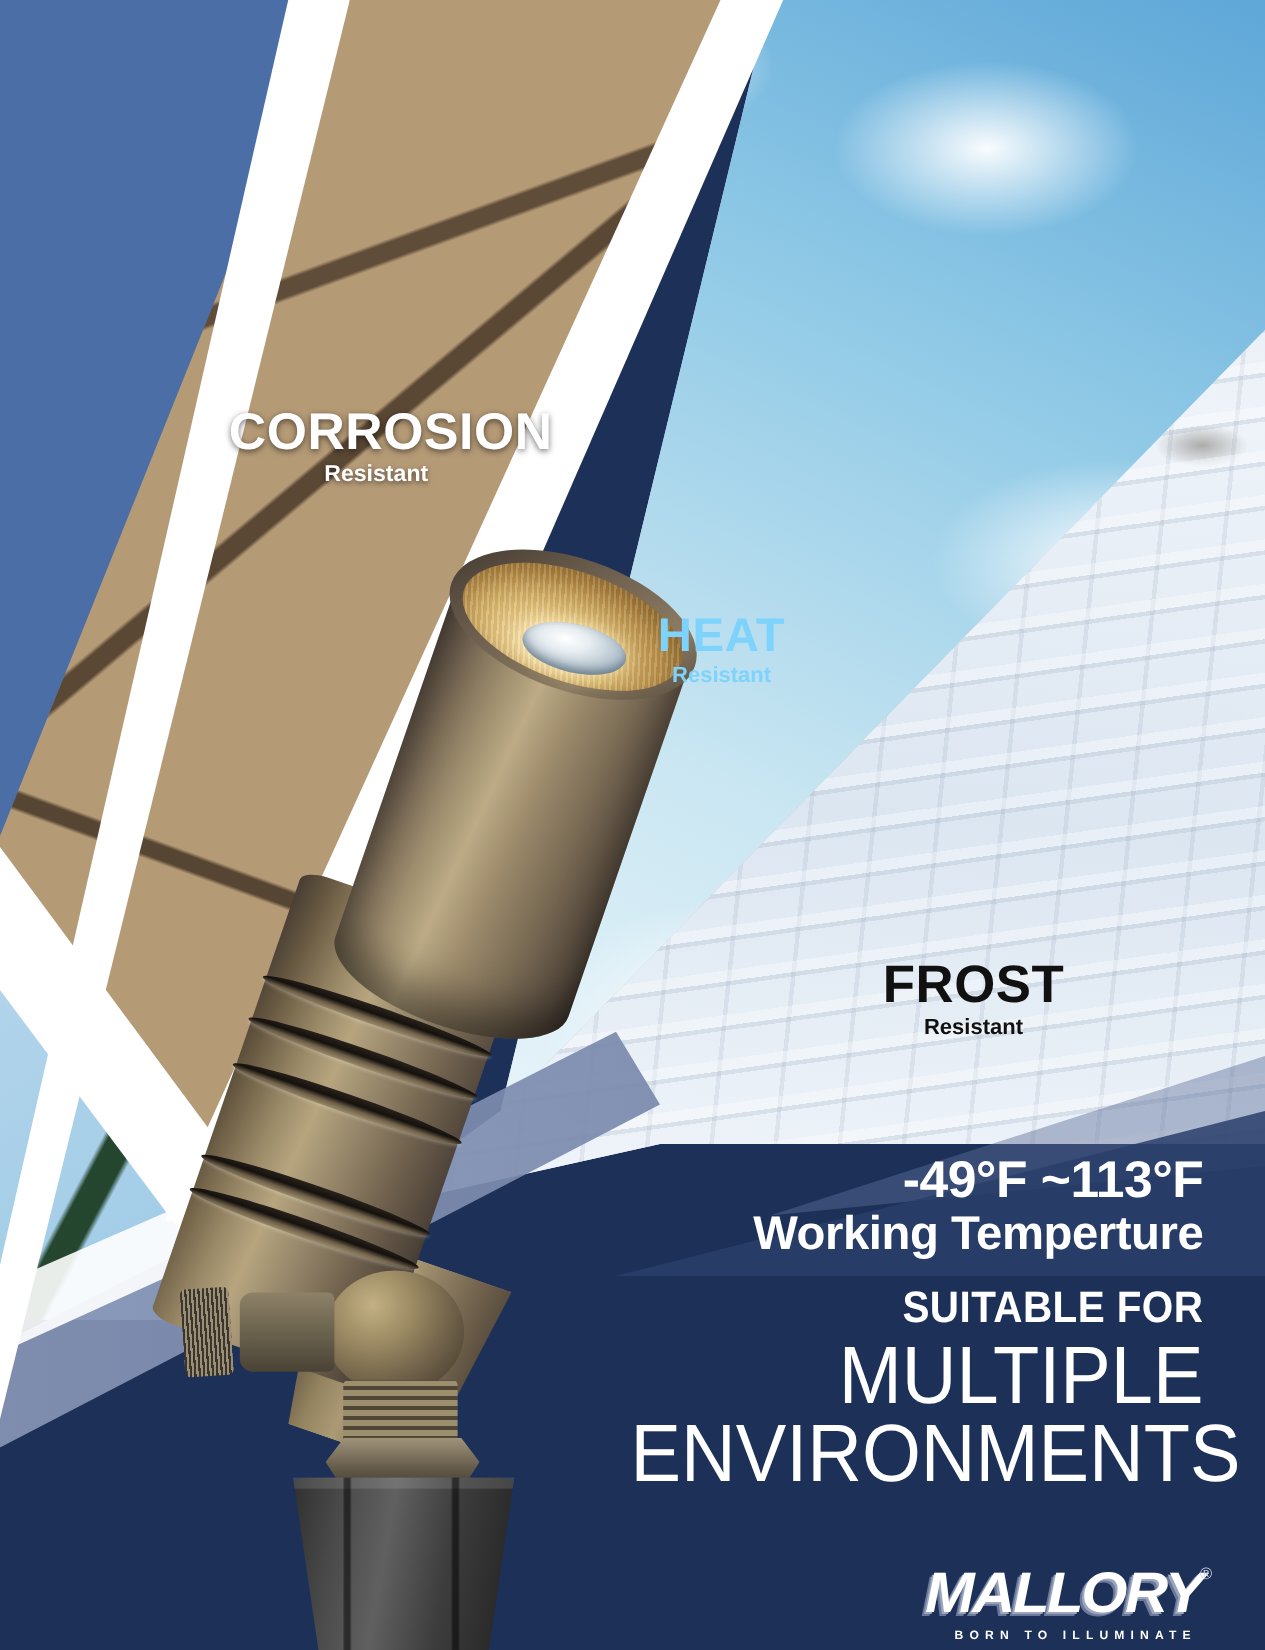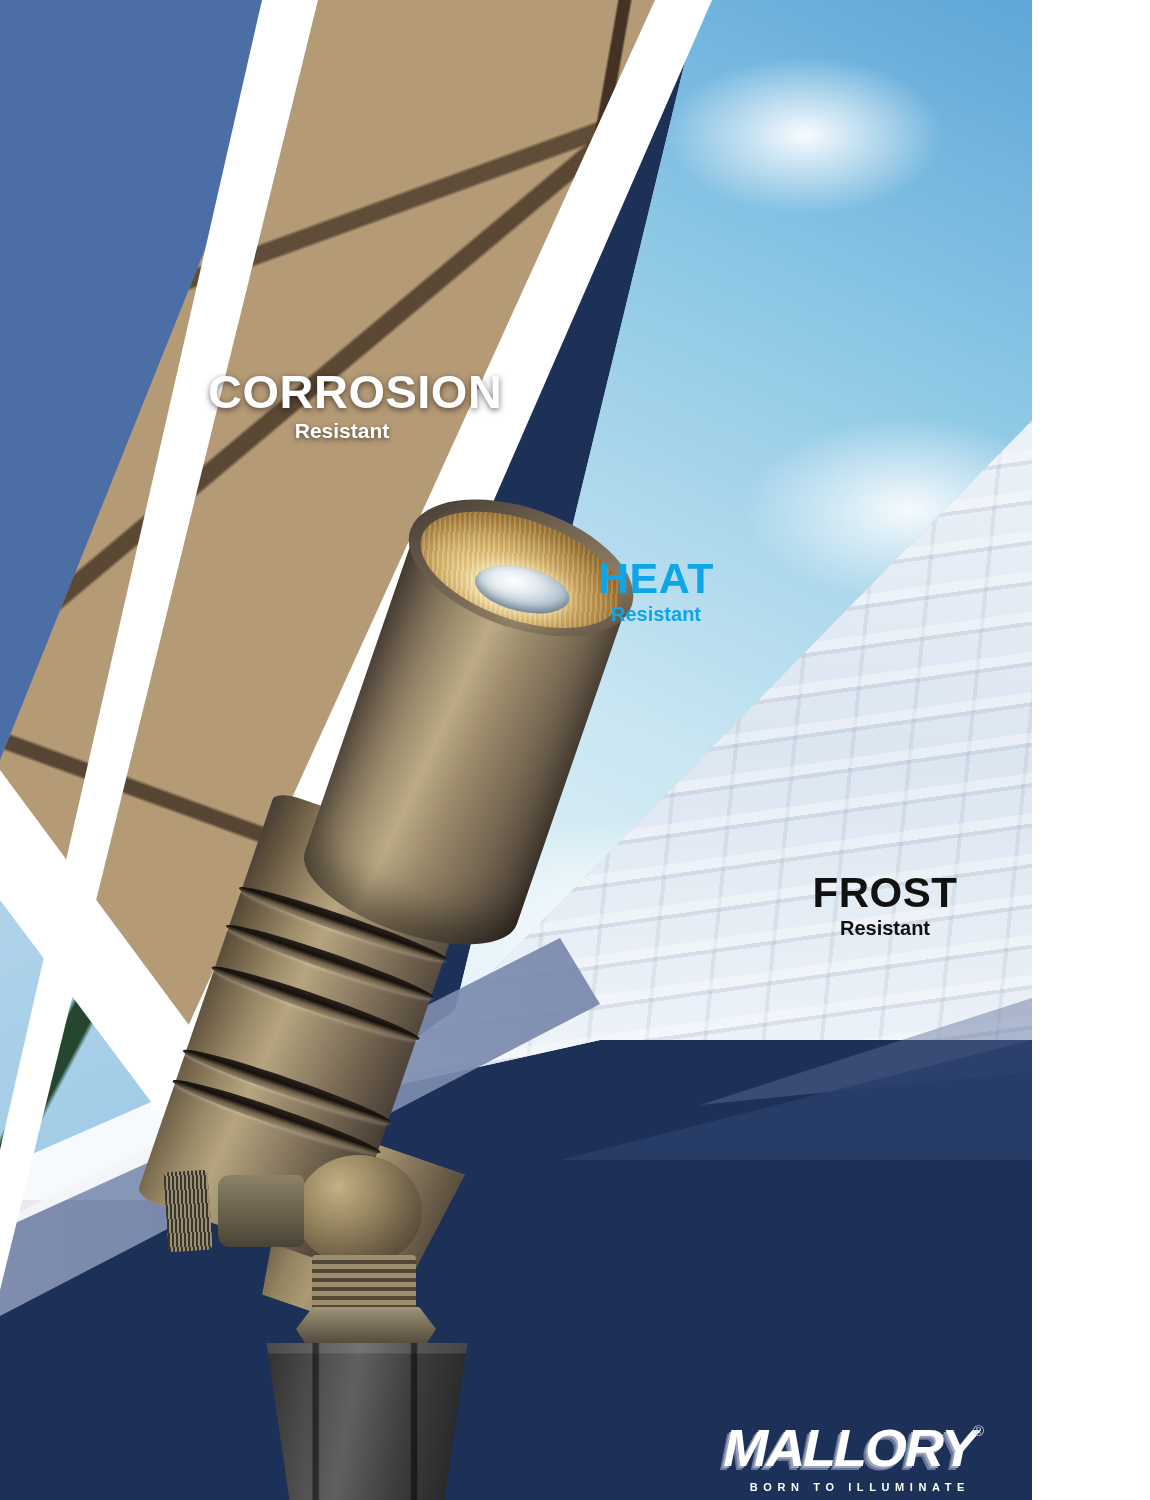--- a/index.html
+++ b/index.html
@@ -1,21 +1,21 @@
 <!DOCTYPE html>
 <html><head>
 <meta charset="utf-8">
 <style>
   * { margin:0; padding:0; box-sizing:border-box; }
   html,body { background:#fff; }
   body { font-family:"Liberation Sans", sans-serif; }
 
   #poster {
     position:relative;
-    width:1032px; height:1500px;
+    width:1150px; height:1500px;
     overflow:hidden;
     background:#1d3058;
   }
 
   
   .layer { position:absolute; inset:0; }
 
   
   .navy-base { background:#1d3058; }
 
@@ -252,26 +252,26 @@
   .badge .big{
     display:block; font-weight:800; letter-spacing:.5px;
     font-family:"Liberation Sans", sans-serif;
   }
   .badge .sub{ display:block; font-weight:700; }
 
   #badge-corrosion{ left:208px; top:368px; width:268px; color:#ffffff; }
   #badge-corrosion .big{ font-size:47px; text-shadow:0 2px 6px rgba(0,0,0,.55); }
   #badge-corrosion .sub{ font-size:21px; margin-top:5px; text-shadow:0 2px 5px rgba(0,0,0,.55); }
 
-  #badge-heat{ left:566px; top:557px; width:180px; color:#0ea5e9; }
+  #badge-heat{ left:566px; top:557px; width:180px; color:#7dd3fc; }
   #badge-heat .big{ font-size:43px; }
   #badge-heat .sub{ font-size:20px; margin-top:4px; }
 
   #badge-frost{ left:798px; top:872px; width:174px; color:#111111; }
-  #badge-frost .big{ font-size:42px; }
+  #badge-frost .big{ font-size:48px; }
   #badge-frost .sub{ font-size:20px; margin-top:4px; }
 
   
   #copy{
     position:absolute; right:56px; top:1048px; width:560px;
     text-align:right; color:#ffffff;
   }
   #temp-range{ font-size:47px; font-weight:700; line-height:1.04; letter-spacing:-.5px; }
   #temp-label{ font-size:43px; font-weight:600; line-height:1.12; letter-spacing:-.4px; }
   #suitable{
@@ -369,20 +369,27 @@
   <div class="badge" id="badge-heat">
     <span class="big">HEAT</span>
     <span class="sub">Resistant</span>
   </div>
 
   <div class="badge" id="badge-frost">
     <span class="big">FROST</span>
     <span class="sub">Resistant</span>
   </div>
 
+  <div id="copy">
+    <div id="temp-range">-49°F ~113°F</div>
+    <div id="temp-label">Working Temperture</div>
+    <div id="suitable">SUITABLE FOR</div>
+    <div id="multiple">MULTIPLE</div>
+    <div id="environments">ENVIRONMENTS</div>
+  </div>
 
   <div id="logo">
     <div id="logo-word">MALLORY</div>
     <span id="logo-reg">®</span>
     <div id="logo-tag">BORN TO ILLUMINATE</div>
   </div>
 
 </div>
 
 </body></html>

